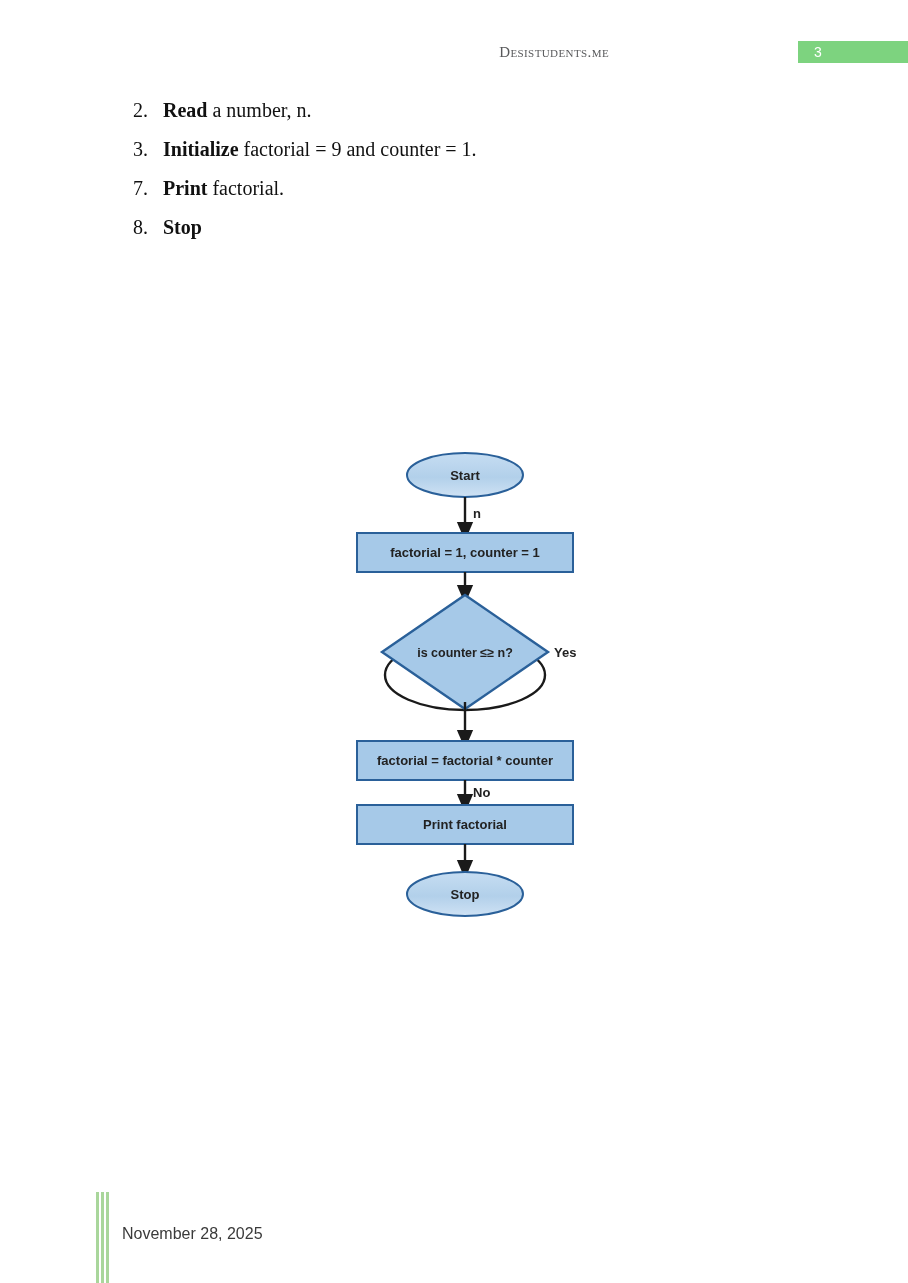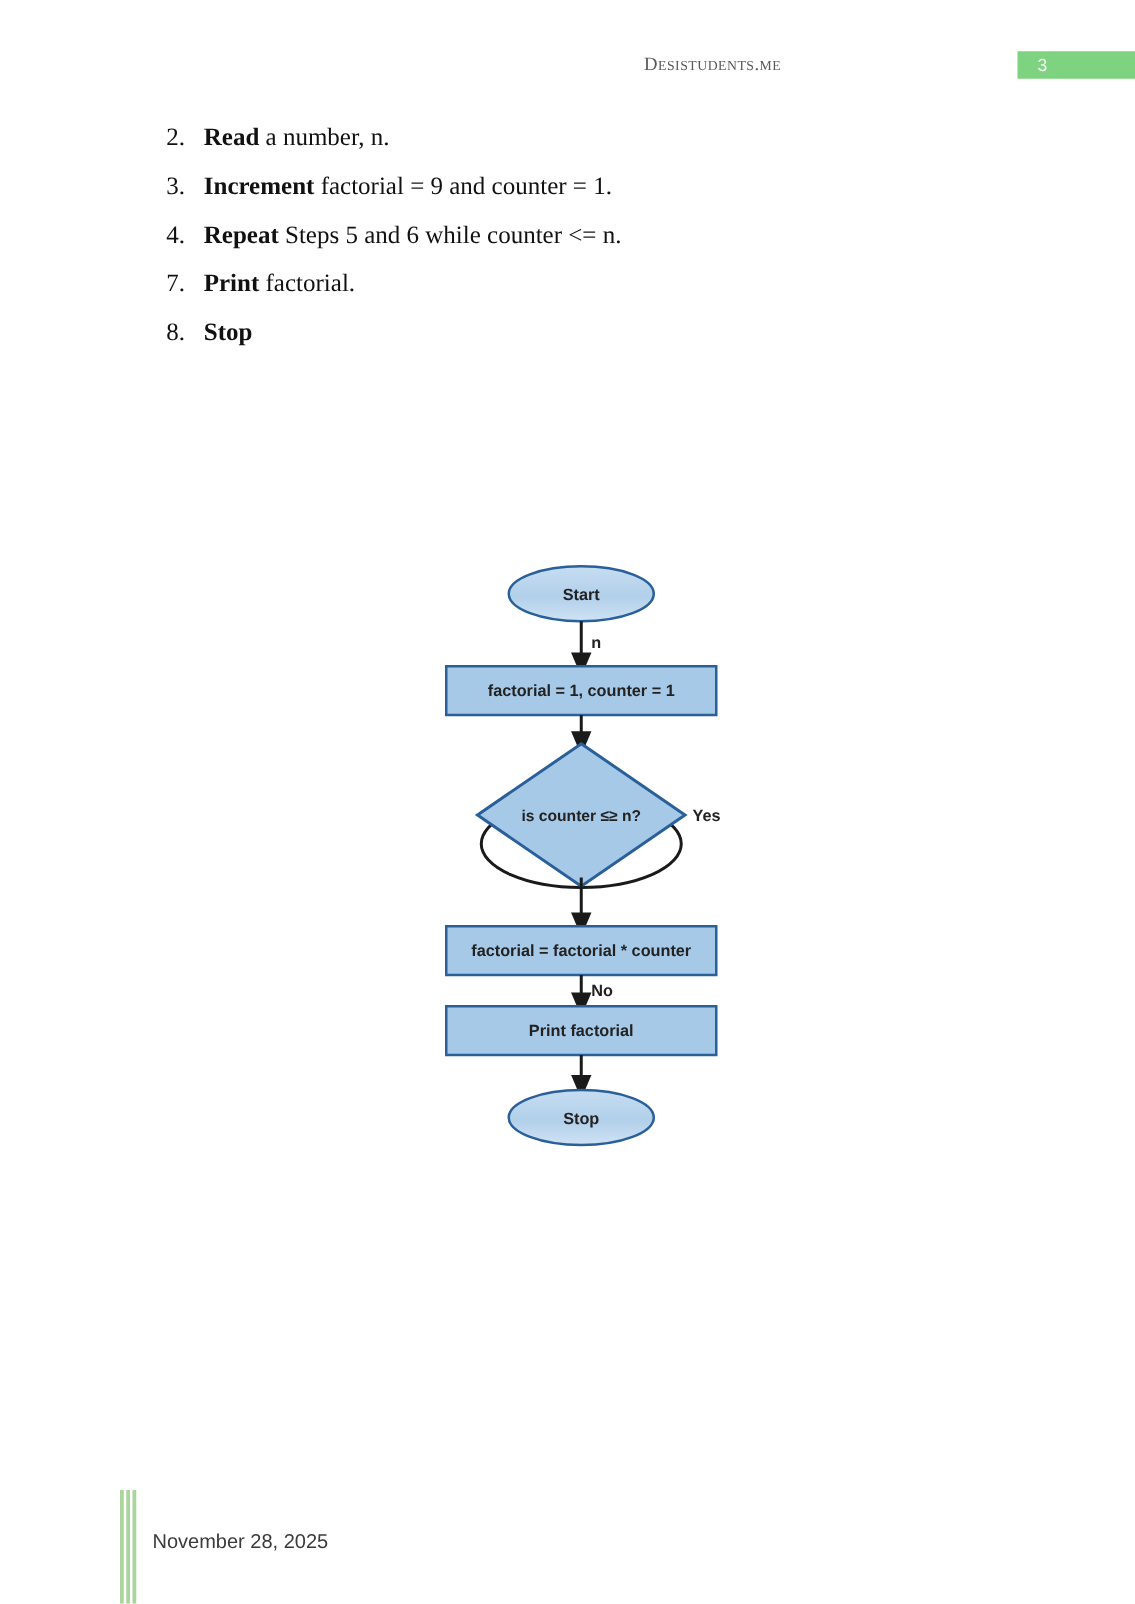--- a/index.html
+++ b/index.html
@@ -14,21 +14,21 @@
     position: relative;
     font-family: "Liberation Serif", "DejaVu Serif", serif;
     color: #000000;
     overflow: hidden;
   }
 
   
   .page-header {
     position: absolute;
     top: 0;
-    left: 16px;
+    left: 0;
     width: 727px;
     height: 76px;
   }
   .header-site-name {
     position: absolute;
     right: 118px;
     top: 44px;
     font-family: "Liberation Serif", "DejaVu Serif", serif;
     font-size: 15px;
     font-variant: small-caps;
@@ -141,24 +141,21 @@
   <div class="header-page-badge">
     <span class="header-page-number">3</span>
   </div>
 </div>
 
 <ol class="steps-list">
   <li class="step-item">
     <span class="step-num">2.</span><span class="step-strong">Read</span><span class="step-rest"> a number, n.</span>
   </li>
   <li class="step-item">
-    <span class="step-num">3.</span><span class="step-strong">Increment</span><span class="step-rest"> factorial = 9 and counter = 1.</span>
-  </li>
-  <li class="step-item">
-    <span class="step-num">4.</span><span class="step-strong">Repeat</span><span class="step-rest"> Steps 5 and 6 while counter &lt;= n.</span>
+    <span class="step-num">3.</span><span class="step-strong">Initialize</span><span class="step-rest"> factorial = 9 and counter = 1.</span>
   </li>
   <li class="step-item">
     <span class="step-num">7.</span><span class="step-strong">Print</span><span class="step-rest"> factorial.</span>
   </li>
   <li class="step-item">
     <span class="step-num">8.</span><span class="step-strong">Stop</span><span class="step-rest"></span>
   </li>
 </ol>
 
 <div class="flowchart">

